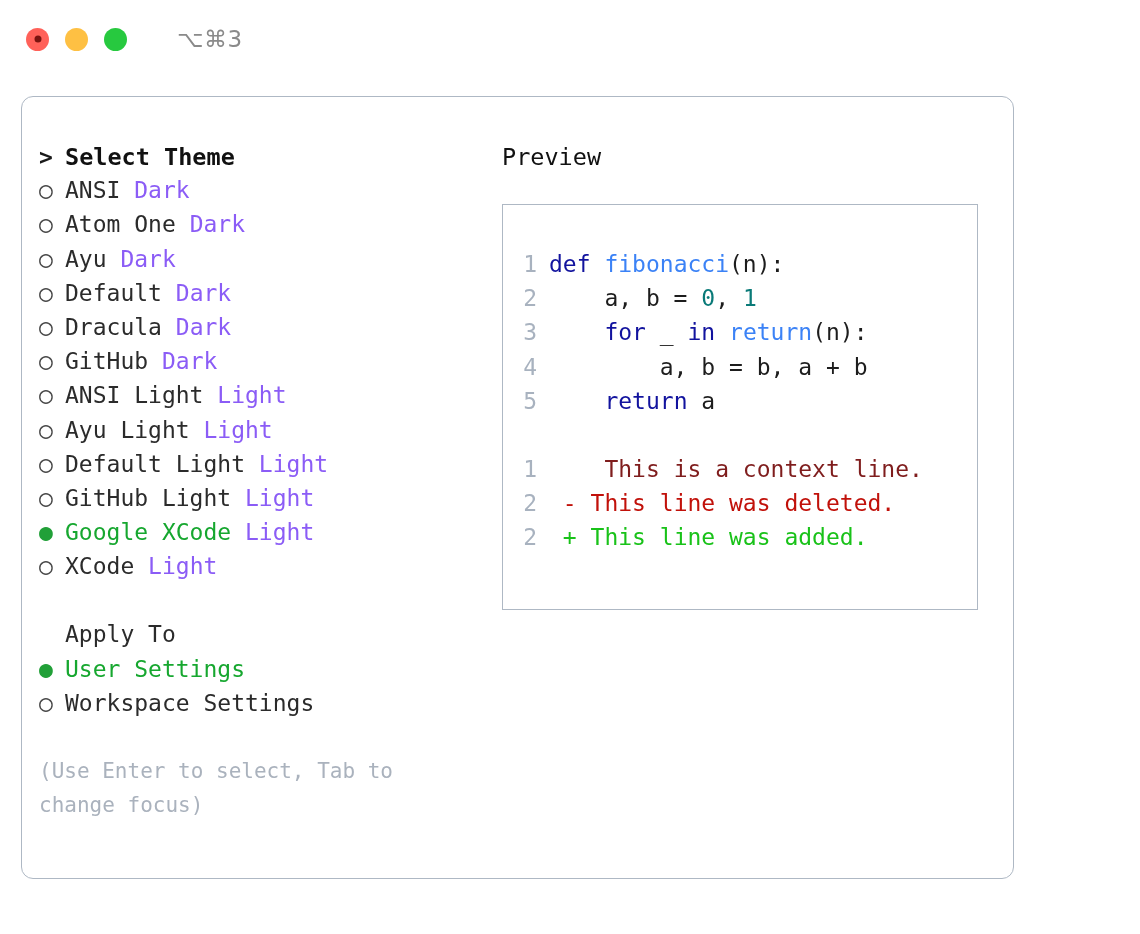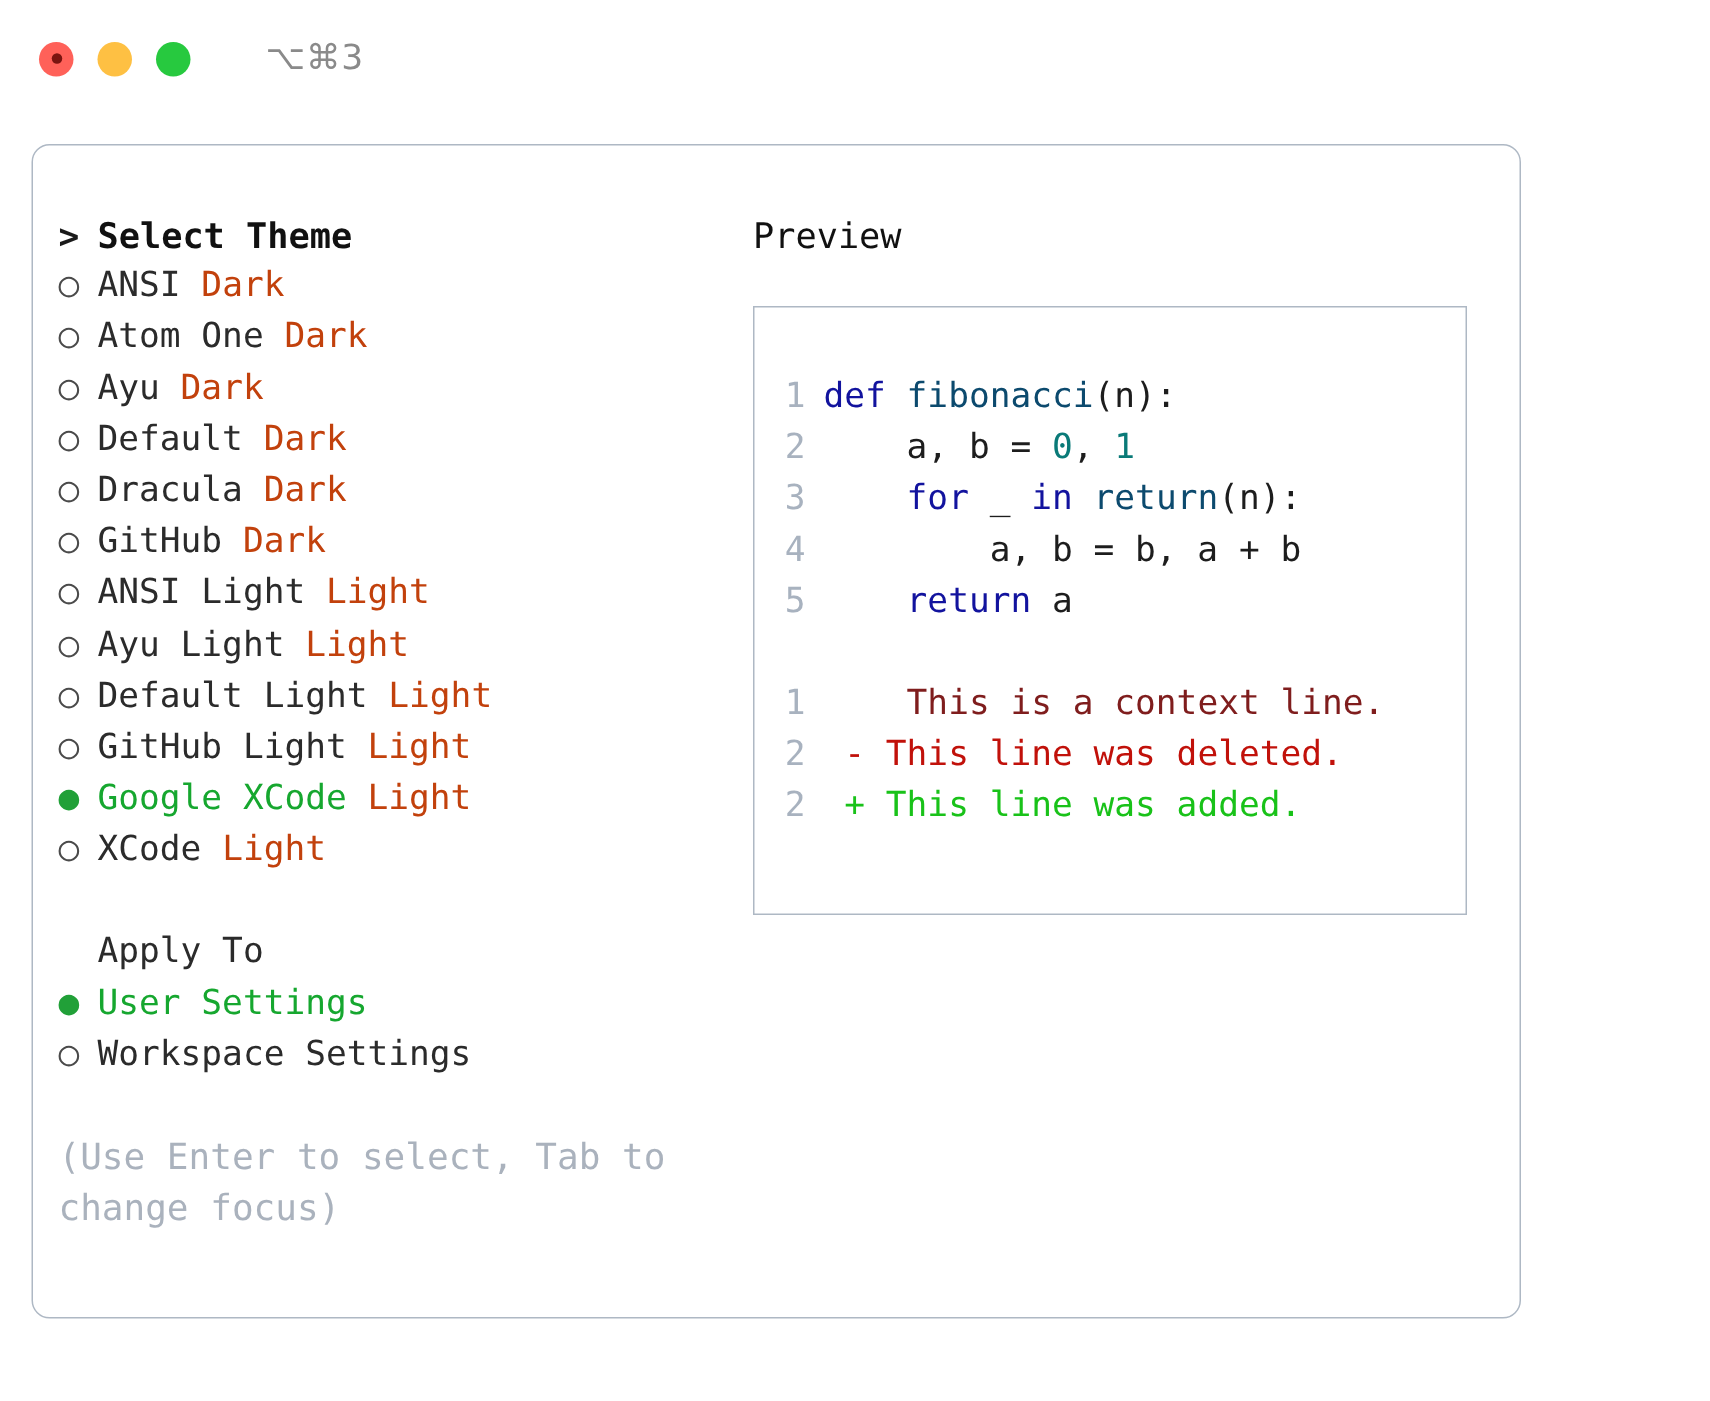--- a/index.html
+++ b/index.html
@@ -91,30 +91,30 @@
   .marker.radio-on  { color: #21a038; }
 
   .head-label {
     font-weight: bold;
     color: #111111;
     font-size: 23.5px;
     text-align: right;
   }
   .theme-name { color: #2b2b2b; }
   .theme-name.selected { color: #16a72f; }
-  .theme-kind { color: #c2410c; }
+  .theme-kind { color: #8b5cf6; }
   .opt-label  { color: #2b2b2b; }
   .opt-label.selected { color: #16a72f; }
 
   .section-gap { height: 34px; }
 
   .hint {
     margin-top: 30px;
     color: #aab2bd;
-    font-size: 24px;
+    font-size: 21px;
     line-height: 34.2px;
     width: 420px;
     white-space: pre-wrap;
   }
 
   
   .right-col {
     position: absolute;
     left: 480px; top: 46px;
     width: 490px;
@@ -143,21 +143,21 @@
   .lineno {
     flex: 0 0 46px;
     text-align: right;
     padding-right: 12px;
     color: #a8b2bf;
     font-size: 23px;
   }
   .code-text { white-space: pre; }
 
   .tok-kw   { color: #12139e; }
-  .tok-fn   { color: #0c4a6e; text-align: center; }
+  .tok-fn   { color: #3b82f6; text-align: center; }
   .tok-num  { color: #0a7a78; }
   .tok-pln  { color: #1d1d1d; }
 
   .diff-gap { height: 34px; }
   .diff-ctx { color: #7f1d1d; }
   .diff-del { color: #c1110a; }
   .diff-add { color: #19c219; }
 </style>
 </head>
 <body>

